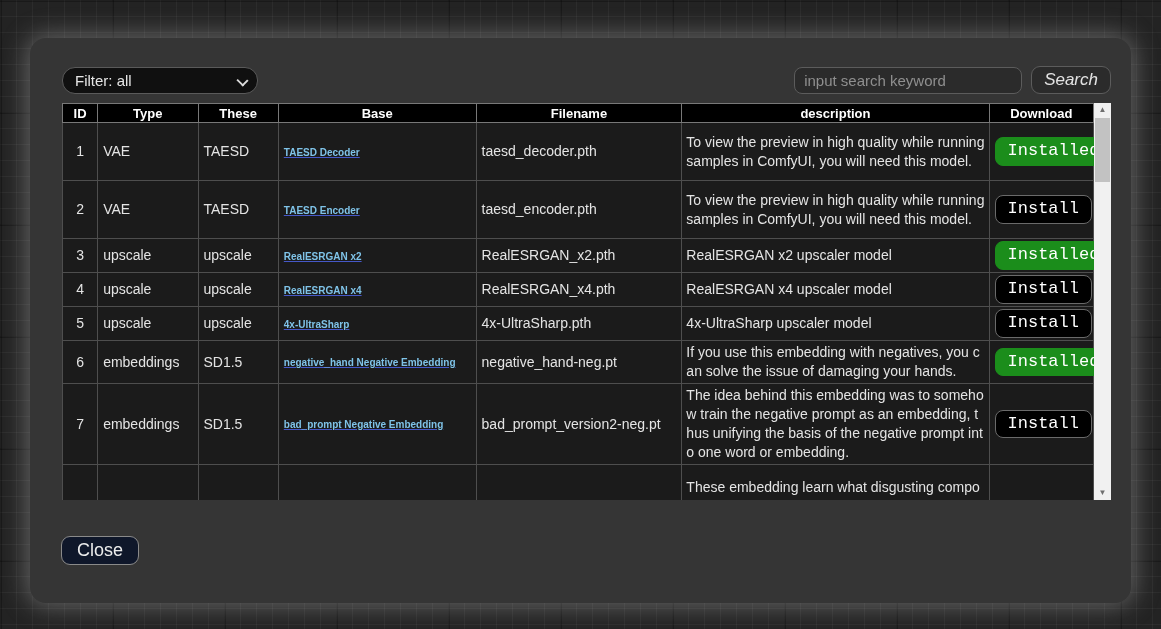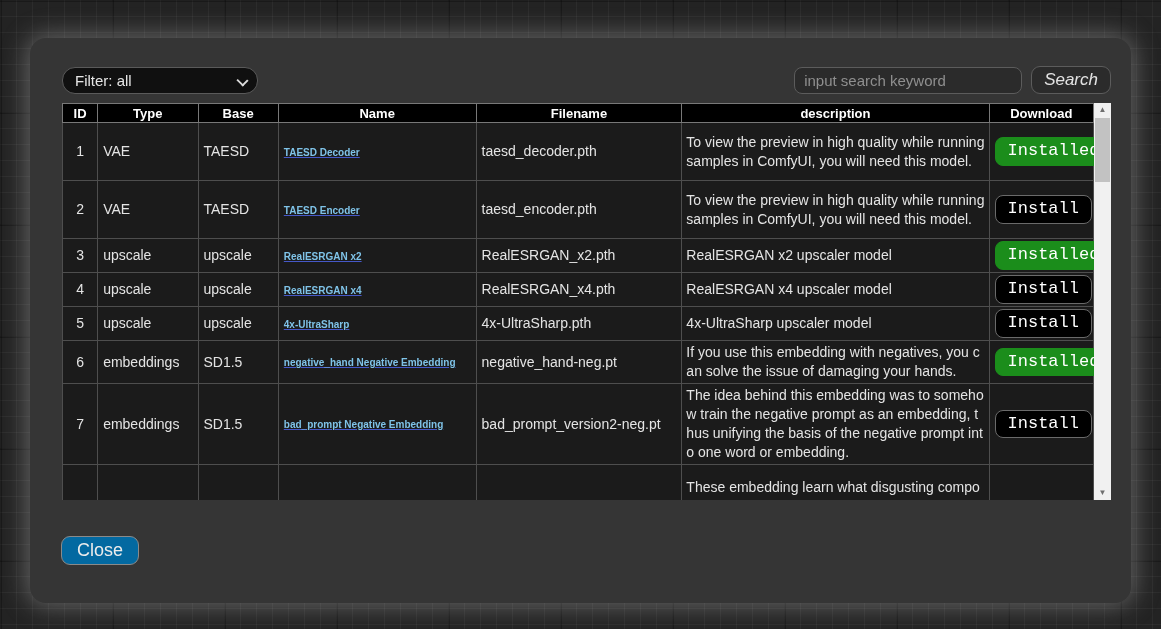--- a/index.html
+++ b/index.html
@@ -85,21 +85,21 @@
     font-size:8px; color:#6f6f6f; line-height:14px; cursor:pointer; user-select:none;
   }
   .scroll-arrow.up { top:0; }
   .scroll-arrow.down { bottom:0; }
   .scroll-thumb {
     position:absolute; left:1px; top:15px; width:15px; height:64px; background:#c2c2c2; cursor:pointer;
   }
   
   .close-btn {
     position:absolute; left:31px; bottom:38px;
-    background:#0369a1; border:1px solid #8a8a8a; border-radius:9px;
+    background:#0f172a; border:1px solid #8a8a8a; border-radius:9px;
     color:#ececec; font-size:18px; font-family:inherit; cursor:pointer;
     padding:2px 15px; line-height:1.3;
   }
 </style>
 </head>
 <body>
 
 <div class="dialog">
 
   <div class="toolbar">
@@ -123,22 +123,22 @@
           <col style="width:80px">
         <col style="width:197px">
           <col style="width:205px">
           <col style="width:306px">
         <col style="width:104px">
       </colgroup>
       <thead>
         <tr>
           <th>ID</th>
           <th>Type</th>
+          <th>These</th>
           <th>Base</th>
-          <th>Name</th>
           <th>Filename</th>
           <th>description</th>
           <th>Download</th>
         </tr>
       </thead>
       <tbody>
         <tr>
           <td class="c-id">1</td>
           <td>VAE</td>
           <td>TAESD</td>

